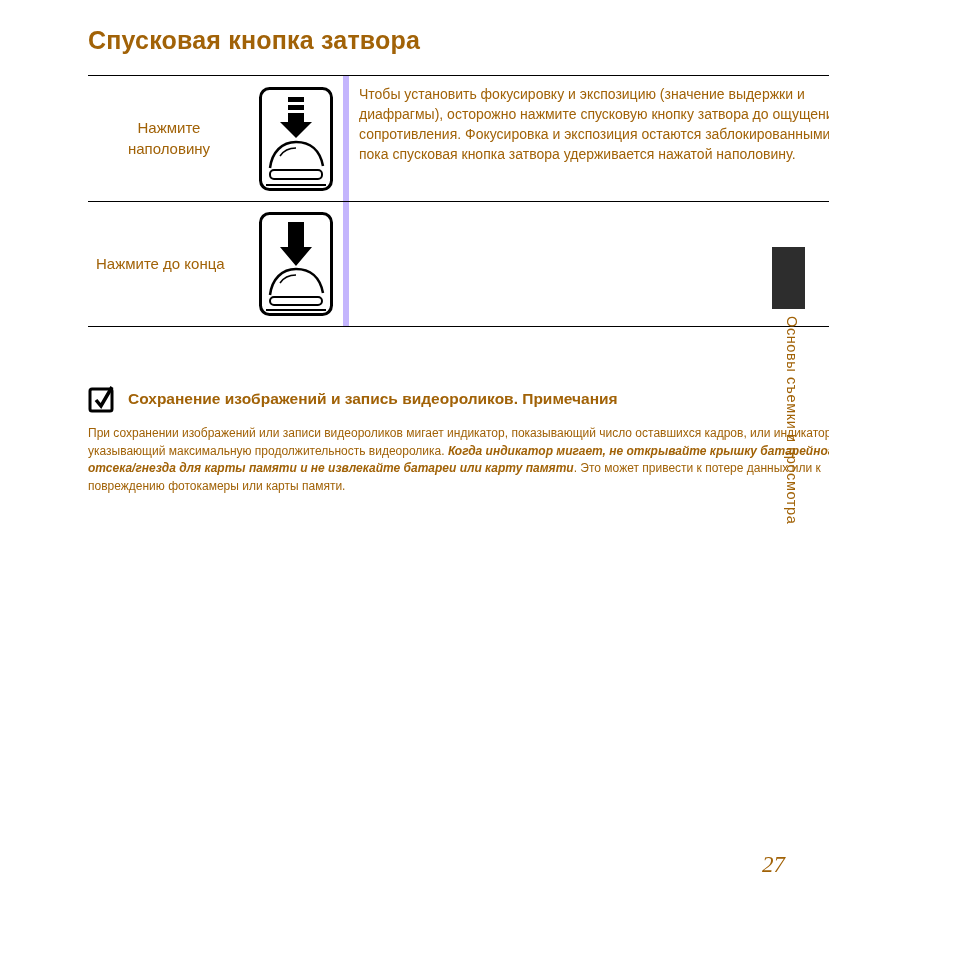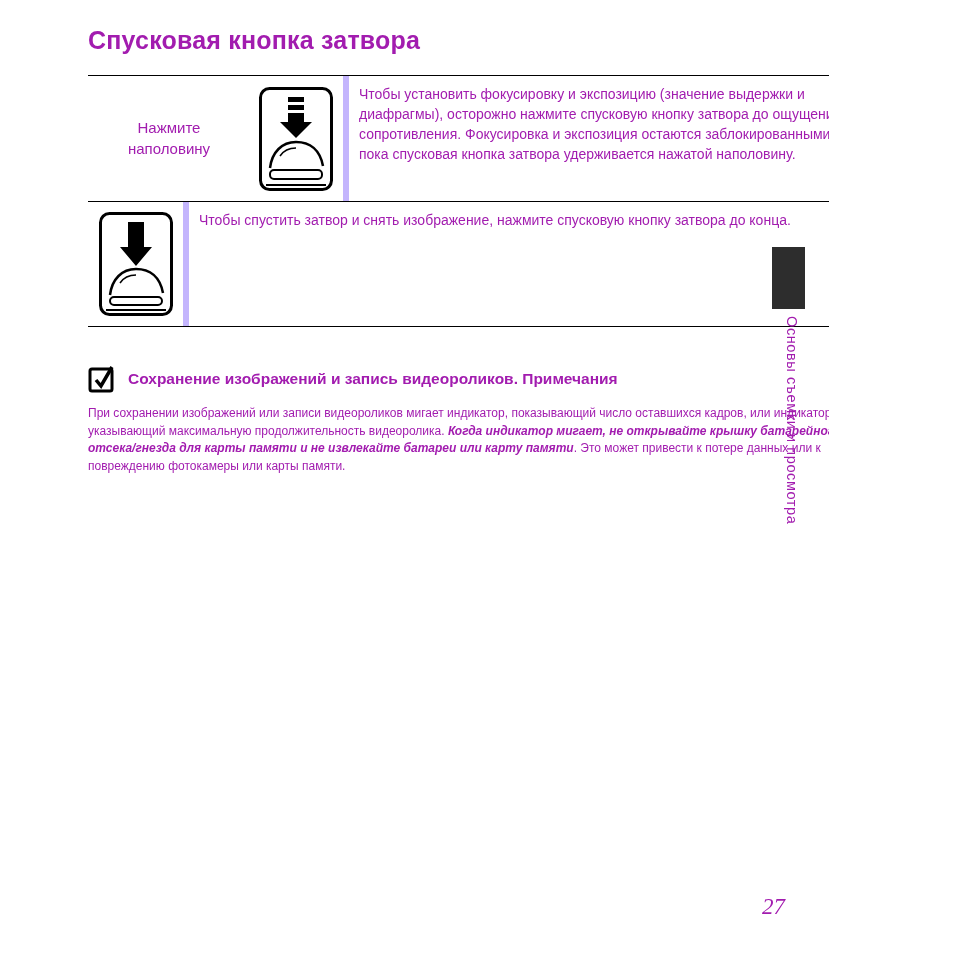--- a/index.html
+++ b/index.html
@@ -3,21 +3,21 @@
 <meta charset="utf-8">
 <style>
   * { box-sizing: border-box; }
   html, body { margin: 0; padding: 0; background: #ffffff; }
   .page {
     position: relative;
     width: 829px;
     height: 955px;
     background: #ffffff;
     font-family: "Liberation Sans", sans-serif;
-    color: #a21caf;
+    color: #a16207;
     overflow: hidden;
   }
   .content {
     position: absolute;
     left: 88px;
     top: 26px;
     width: 780px;
   }
   .page-title {
     font-size: 25px;
@@ -55,21 +55,21 @@
   }
   .text-col {
     flex: 1;
     border-left: 6px solid #c4b5fd;
     padding: 9px 4px 9px 10px;
     font-size: 14px;
     line-height: 1.42;
   }
   .text-col p { margin: 0; }
   
-  .note-section { margin-top: 38px; }
+  .note-section { margin-top: 58px; }
   .note-header {
     display: flex;
     align-items: center;
     gap: 12px;
     font-size: 15.5px;
     font-weight: bold;
   }
   .note-body {
     margin: 12px 0 0 0;
     font-size: 12px;
@@ -94,21 +94,21 @@
     right: 29px;
     writing-mode: vertical-rl;
     font-size: 14.5px;
     letter-spacing: 0.6px;
     white-space: nowrap;
   }
   
   .page-number {
     position: absolute;
     right: 44px;
-    top: 894px;
+    top: 852px;
     font-family: "Liberation Serif", serif;
     font-style: italic;
     font-size: 23px;
   }
   .icon-svg { display: block; }
 </style>
 </head>
 <body>
 
 <div class="page">
@@ -132,32 +132,32 @@
             <rect x="12" y="84" width="52" height="9" rx="4" fill="#fff" stroke="#000" stroke-width="2"></rect>
             <line x1="8" y1="99" x2="68" y2="99" stroke="#000" stroke-width="2"></line>
           </svg>
         </div>
         <div class="text-col">
           <p>Чтобы установить фокусировку и экспозицию (значение выдержки и диафрагмы), осторожно нажмите спусковую кнопку затвора до ощущения сопротивления. Фокусировка и экспозиция остаются заблокированными, пока спусковая кнопка затвора удерживается нажатой наполовину.</p>
         </div>
       </div>
 
       <div class="shutter-row">
+        <div class="label-col">Нажмите до конца</div>
         <div class="icon-col">
           <svg class="icon-svg" viewBox="0 0 76 106" width="76" height="106" aria-hidden="true">
             <rect x="2.5" y="2.5" width="71" height="101" rx="9" fill="#fff" stroke="#000" stroke-width="3"></rect>
             <polygon points="30,11 46,11 46,36 54,36 38,55 22,36 30,36" fill="#000"></polygon>
             <path d="M12,84 C14,68 24,58 38,58 C52,58 62,66 65,82" fill="none" stroke="#000" stroke-width="2.5"></path>
             <path d="M22,72 C26,66 32,64 38,64" fill="none" stroke="#000" stroke-width="1.5"></path>
             <rect x="12" y="86" width="52" height="8" rx="4" fill="#fff" stroke="#000" stroke-width="2"></rect>
             <line x1="8" y1="99" x2="68" y2="99" stroke="#000" stroke-width="2"></line>
           </svg>
         </div>
         <div class="text-col">
-          <p>Чтобы спустить затвор и снять изображение, нажмите спусковую кнопку затвора до конца.</p>
         </div>
       </div>
 
     </div>
 
     <div class="note-section">
       <div class="note-header">
         <span>
           <svg class="icon-svg" viewBox="0 0 28 28" width="28" height="28" aria-hidden="true">
             <rect x="2" y="4" width="22" height="22" rx="2" fill="#fff" stroke="#000" stroke-width="3"></rect>

